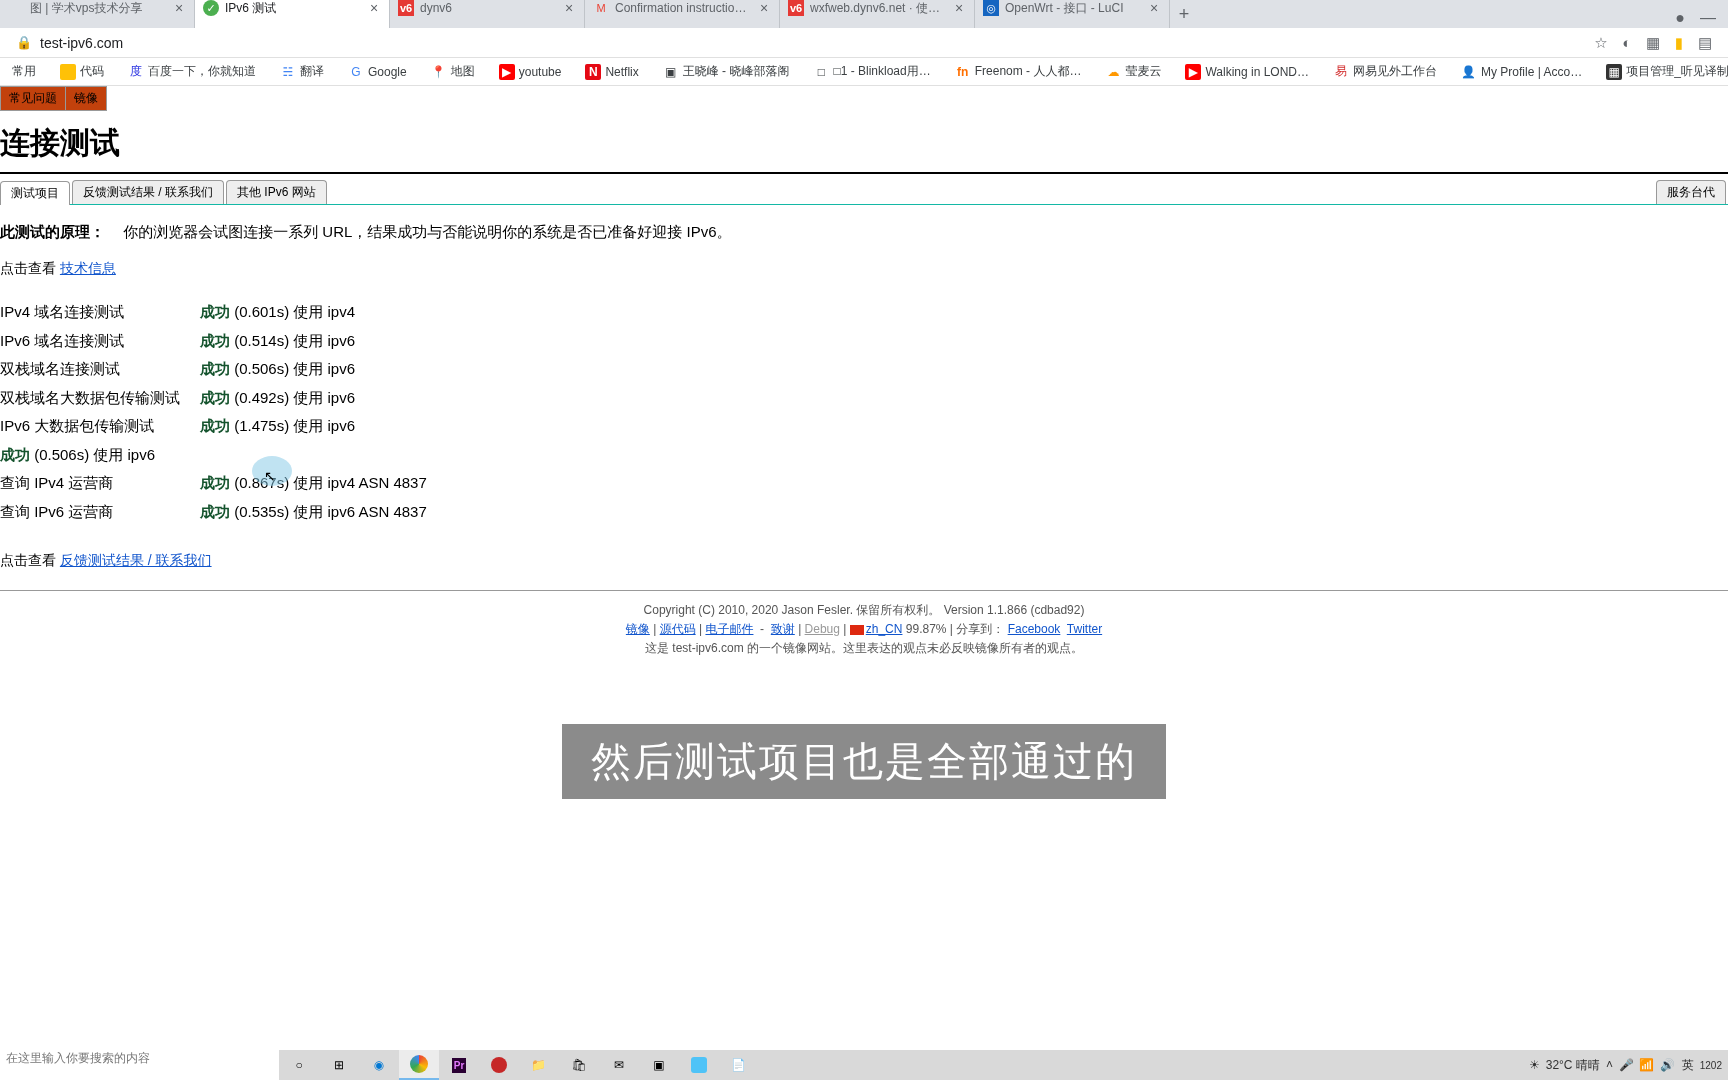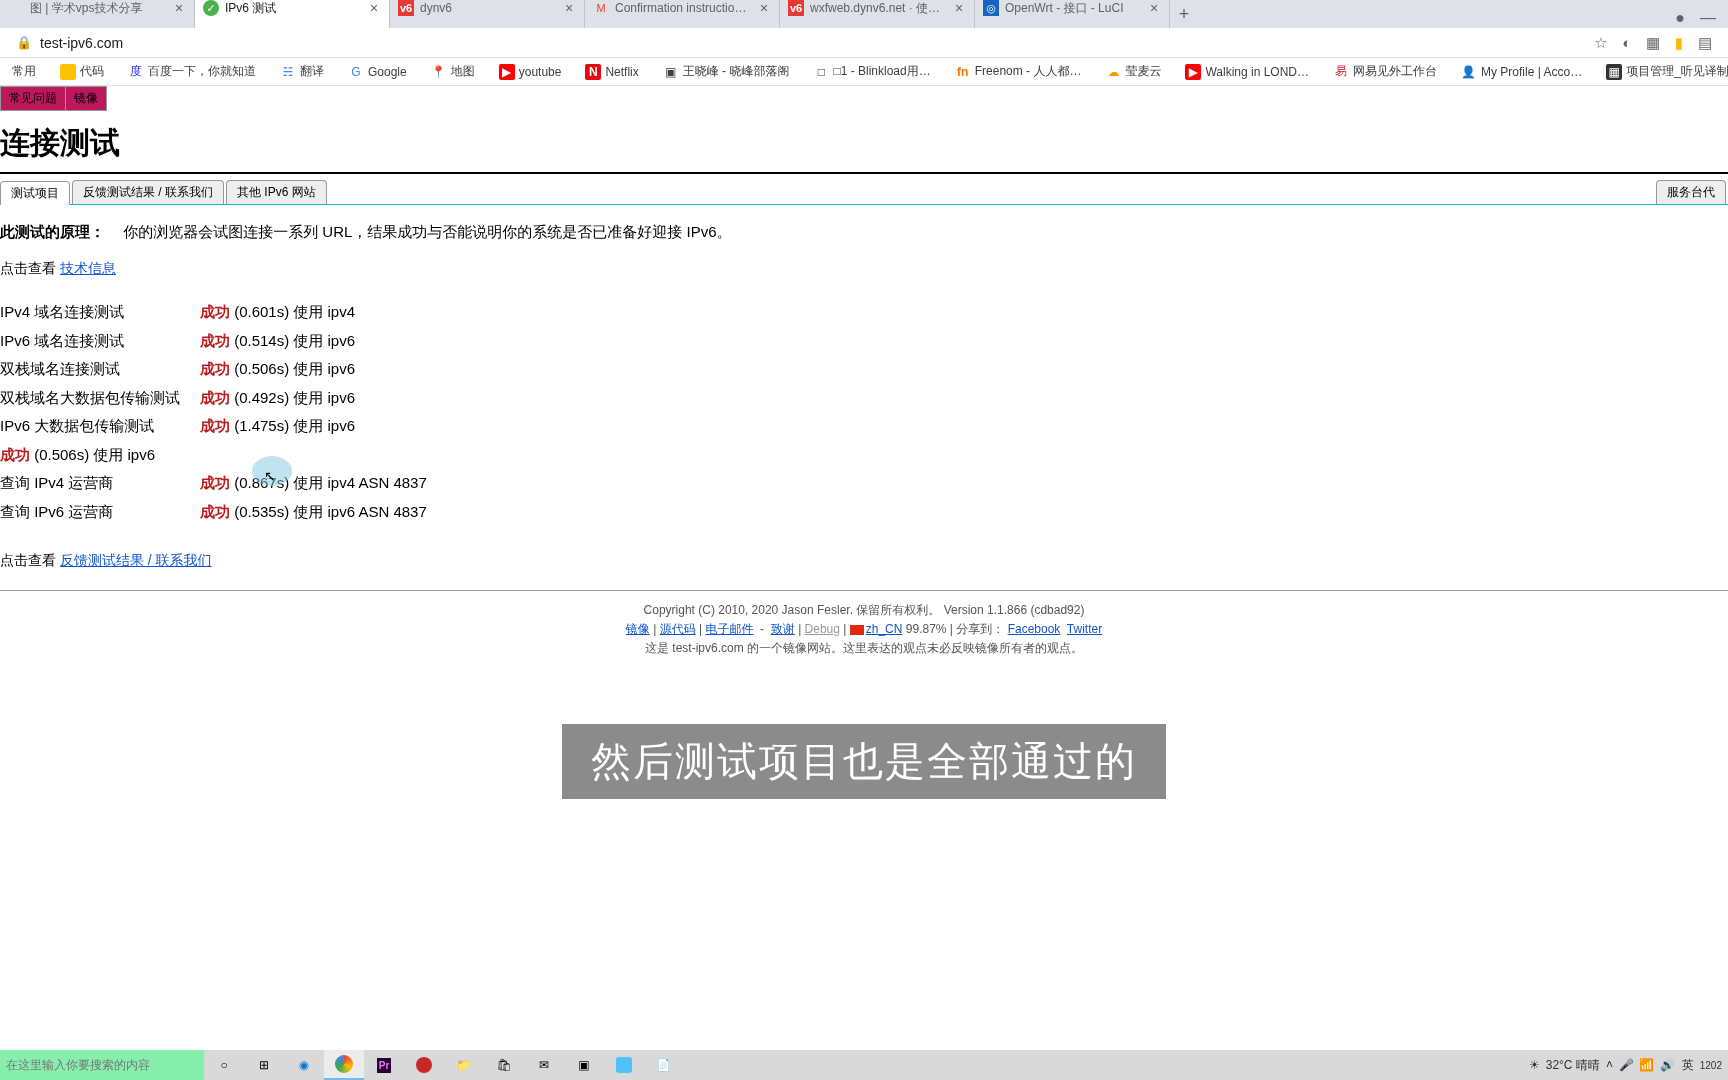--- a/index.html
+++ b/index.html
@@ -22,54 +22,54 @@
 .addr-right { display: flex; align-items: center; gap: 8px; padding-right: 6px; }
 .addr-right span { width: 18px; height: 18px; display: inline-flex; align-items: center; justify-content: center; font-size: 15px; color: #5f6368; }
 
 .bookmarks { height: 28px; background: #fff; display: flex; align-items: center; padding: 0 6px; gap: 12px; border-bottom: 1px solid #e0e0e0; font-size: 12px; }
 .bm { display: flex; align-items: center; padding: 2px 6px; color: #3c4043; cursor: pointer; white-space: nowrap; }
 .bm .bicon { width: 16px; height: 16px; margin-right: 4px; display: inline-flex; align-items: center; justify-content: center; font-size: 12px; border-radius: 2px; }
 
 
 .page { padding: 0; }
 .topmenu { display: flex; border-bottom: 0; }
-.topmenu .mitem { border: 1px solid #999; padding: 3px 8px; font-size: 12px; background: #be185d; margin-right: -1px; cursor: pointer; }
+.topmenu .mitem { border: 1px solid #999; padding: 3px 8px; font-size: 12px; background: #c2410c; margin-right: -1px; cursor: pointer; }
 
 h1 { font-size: 30px; font-weight: bold; padding: 12px 0 8px 0; border-bottom: 2px solid #000; margin-bottom: 6px; font-family: "Microsoft YaHei", sans-serif; }
 
 .subtabs { display: flex; border-bottom: 1px solid #14b8a6; justify-content: space-between; position: relative; }
 .subtabs .stab { border: 1px solid #999; border-bottom: none; padding: 3px 10px; font-size: 12px; margin-right: 2px; background: #eee; cursor: pointer; border-radius: 4px 4px 0 0; }
 .subtabs .stab.active { background: #fff; position: relative; top: 1px; }
 .subtabs .stab.right { margin-left: auto; }
 
 .desc { padding: 18px 0 6px 0; font-size: 15px; }
 .desc b { font-weight: bold; margin-right: 14px; }
 .clicksee { padding: 12px 0; font-size: 14px; }
 .clicksee a { color: #1155cc; text-decoration: underline; }
 
 .tests { padding: 8px 0 14px 0; }
 .trow { display: flex; padding: 3px 0; font-size: 15px; line-height: 1.5; }
 .trow .tname { width: 200px; }
 .trow .tres { }
-.success { color: #b91c1c; font-weight: bold; margin-top: 28px; }
+.success { color: #14532d; font-weight: bold; margin-top: 28px; }
 
 .footer { border-top: 1px solid #999; margin-top: 8px; padding: 10px 0; text-align: center; font-size: 12px; color: #555; line-height: 1.6; }
 .footer a { color: #1155cc; text-decoration: underline; }
 .flag { display: inline-block; width: 14px; height: 10px; background: #de2910; position: relative; vertical-align: middle; margin-right: 2px; }
 
 
 .subtitle { position: absolute; left: 50%; transform: translateX(-50%); top: 724px; background: rgba(100,100,100,0.75); color: #fff; font-size: 40px; padding: 10px 29px; font-family: "Microsoft YaHei", sans-serif; letter-spacing: 2px; }
 
 
 .cursor-hl { position: absolute; left: 252px; top: 456px; width: 40px; height: 30px; background: rgba(130,200,230,0.5); border-radius: 50%; pointer-events: none; }
 .cursor-arrow { position: absolute; left: 264px; top: 468px; font-size: 14px; pointer-events: none; }
 
 
 .taskbar { position: absolute; bottom: 0; left: 0; right: 0; height: 30px; background: #d9d9d9; display: flex; align-items: center; font-size: 12px; }
-.search-box { background: #86efac; height: 30px; width: 204px; display: flex; align-items: center; padding-left: 6px; color: #777; }
+.search-box { background: #ffffff; height: 30px; width: 279px; display: flex; align-items: flex-start; padding-left: 6px; color: #777; }
 .task-icons { display: flex; align-items: center; height: 100%; }
 .task-icons .ti { width: 40px; height: 30px; display: flex; align-items: center; justify-content: center; cursor: pointer; }
 .task-icons .ti.active { background: rgba(255,255,255,0.5); border-bottom: 2px solid #76b9ed; }
 .tray { margin-left: auto; display: flex; align-items: center; gap: 6px; padding-right: 6px; color: #333; }
 .tray span { display: inline-flex; align-items: center; }
 
 
 .ic-green{background:#4caf50;color:#fff;border-radius:50%;}
 .ic-v6{background:#e53935;color:#fff;font-weight:bold;font-size:9px;}
 .ic-gmail{color:#ea4335;}

